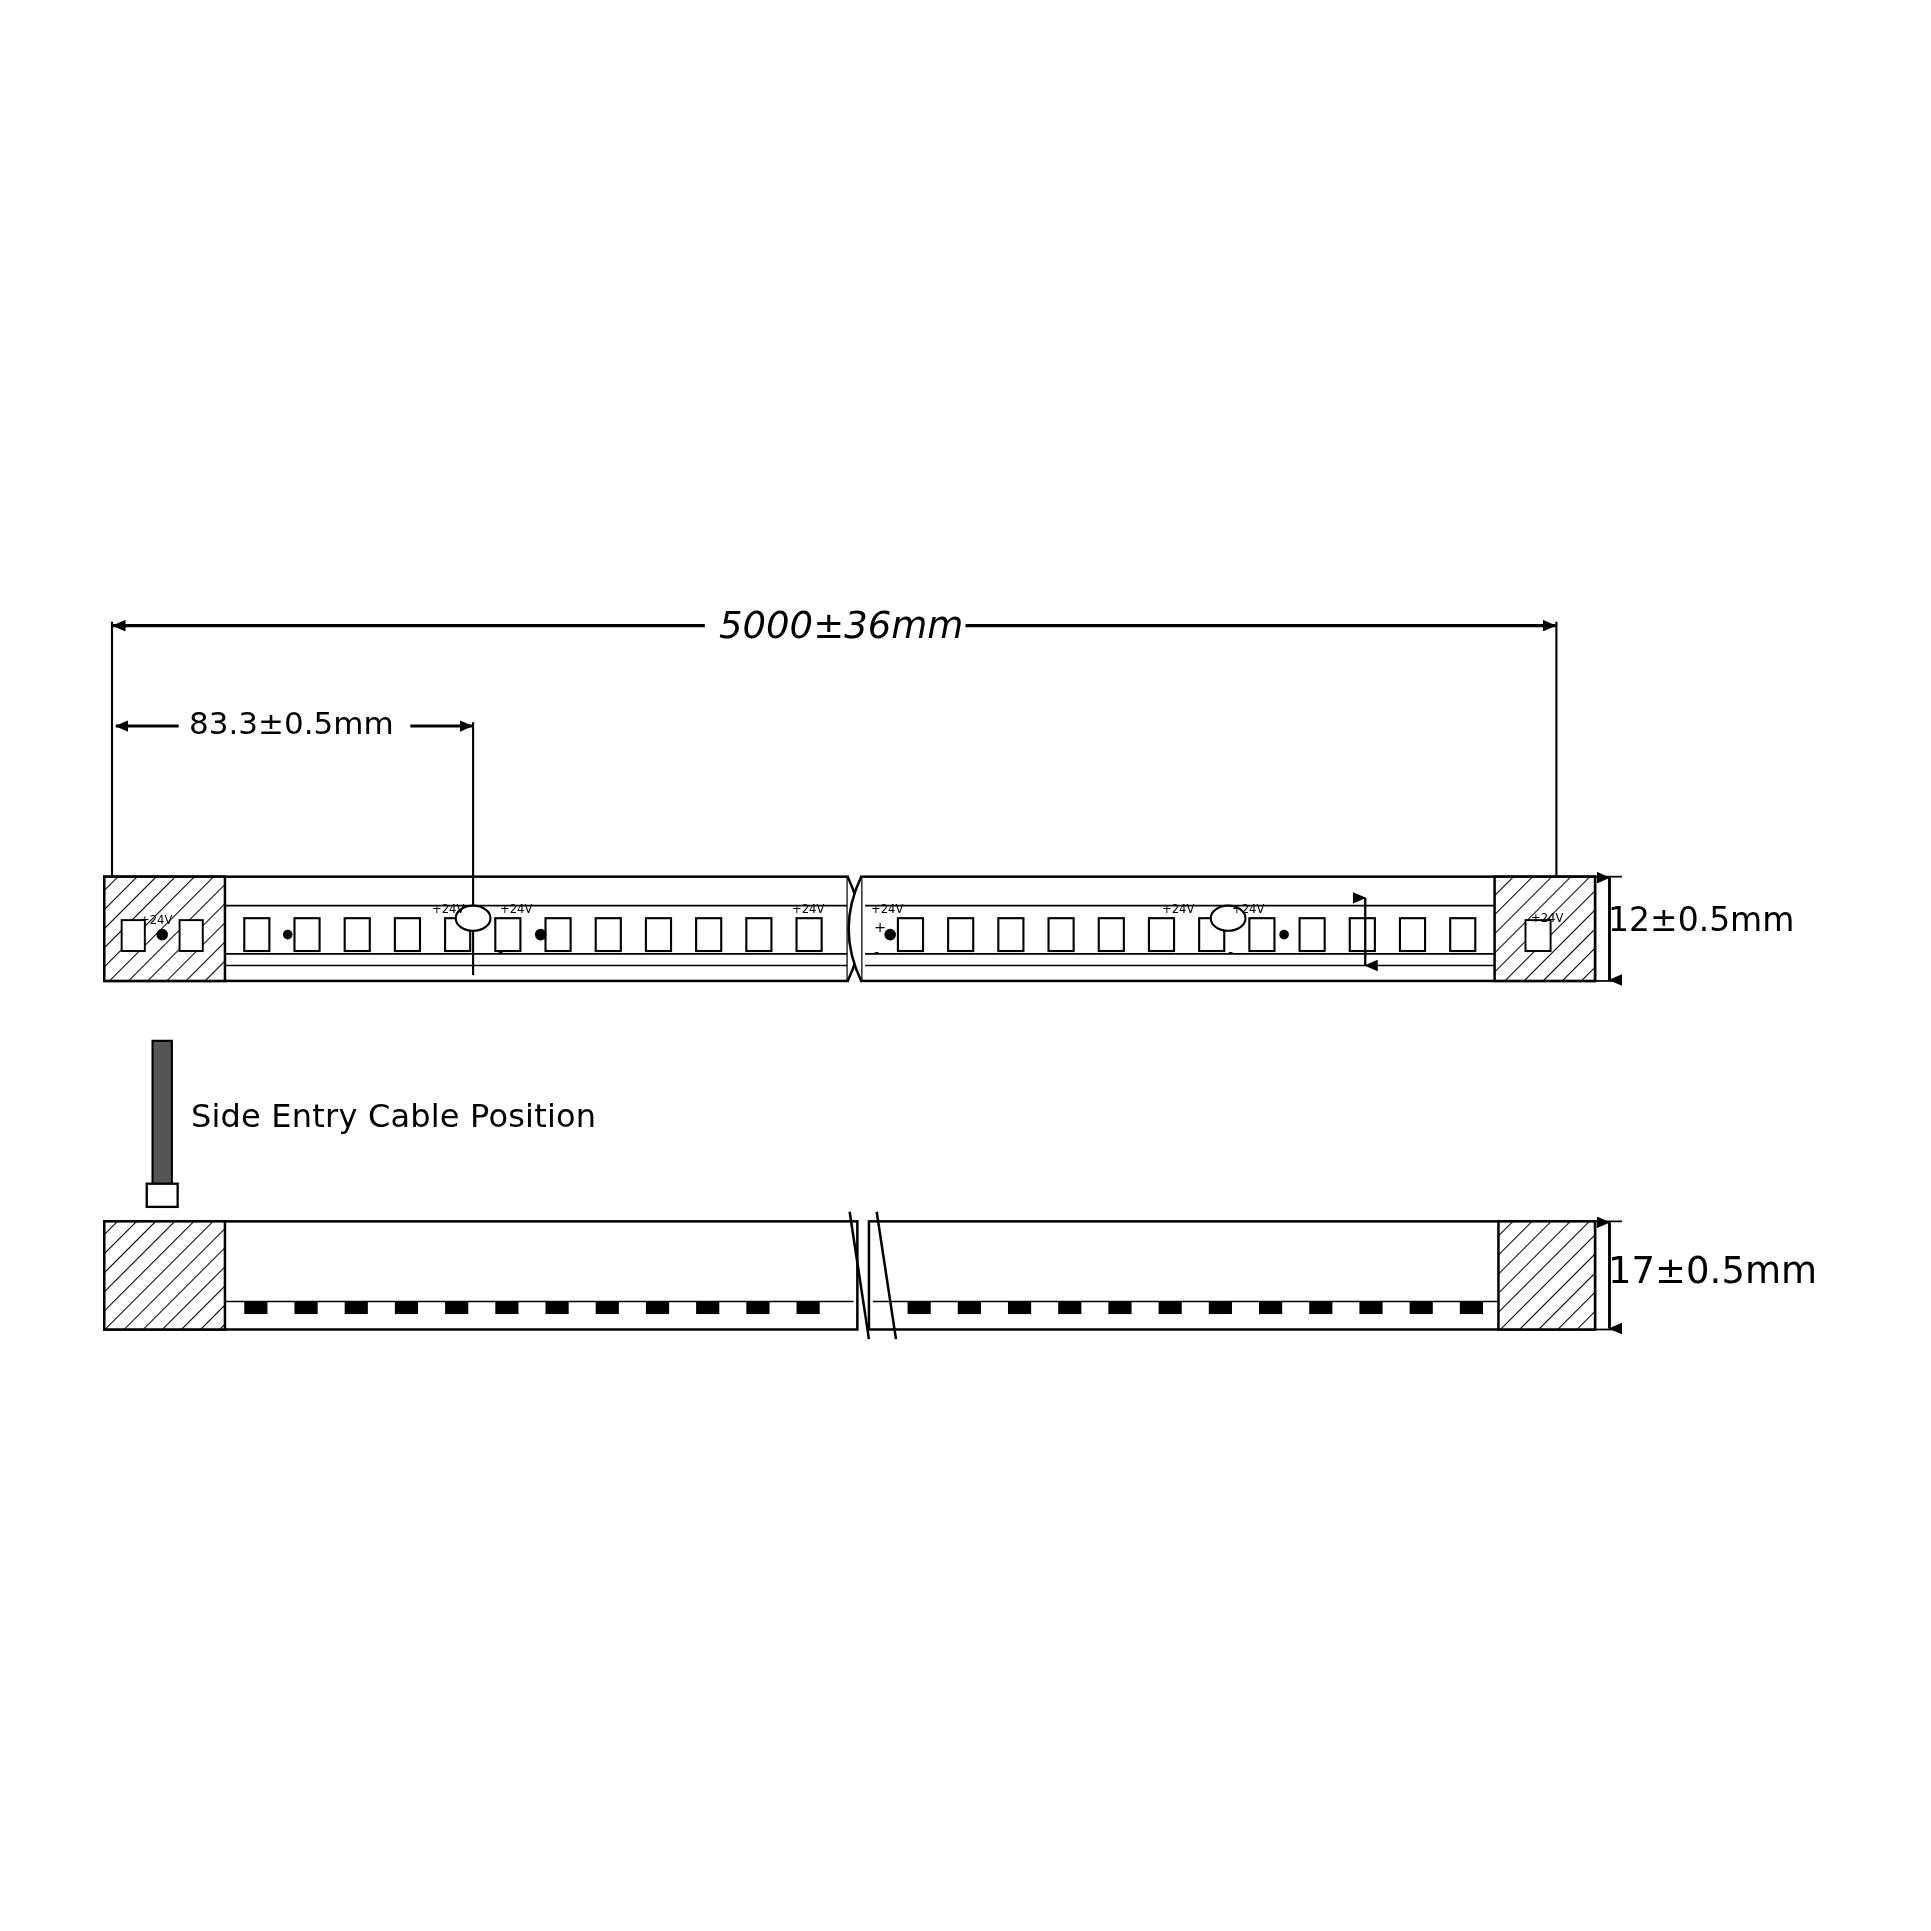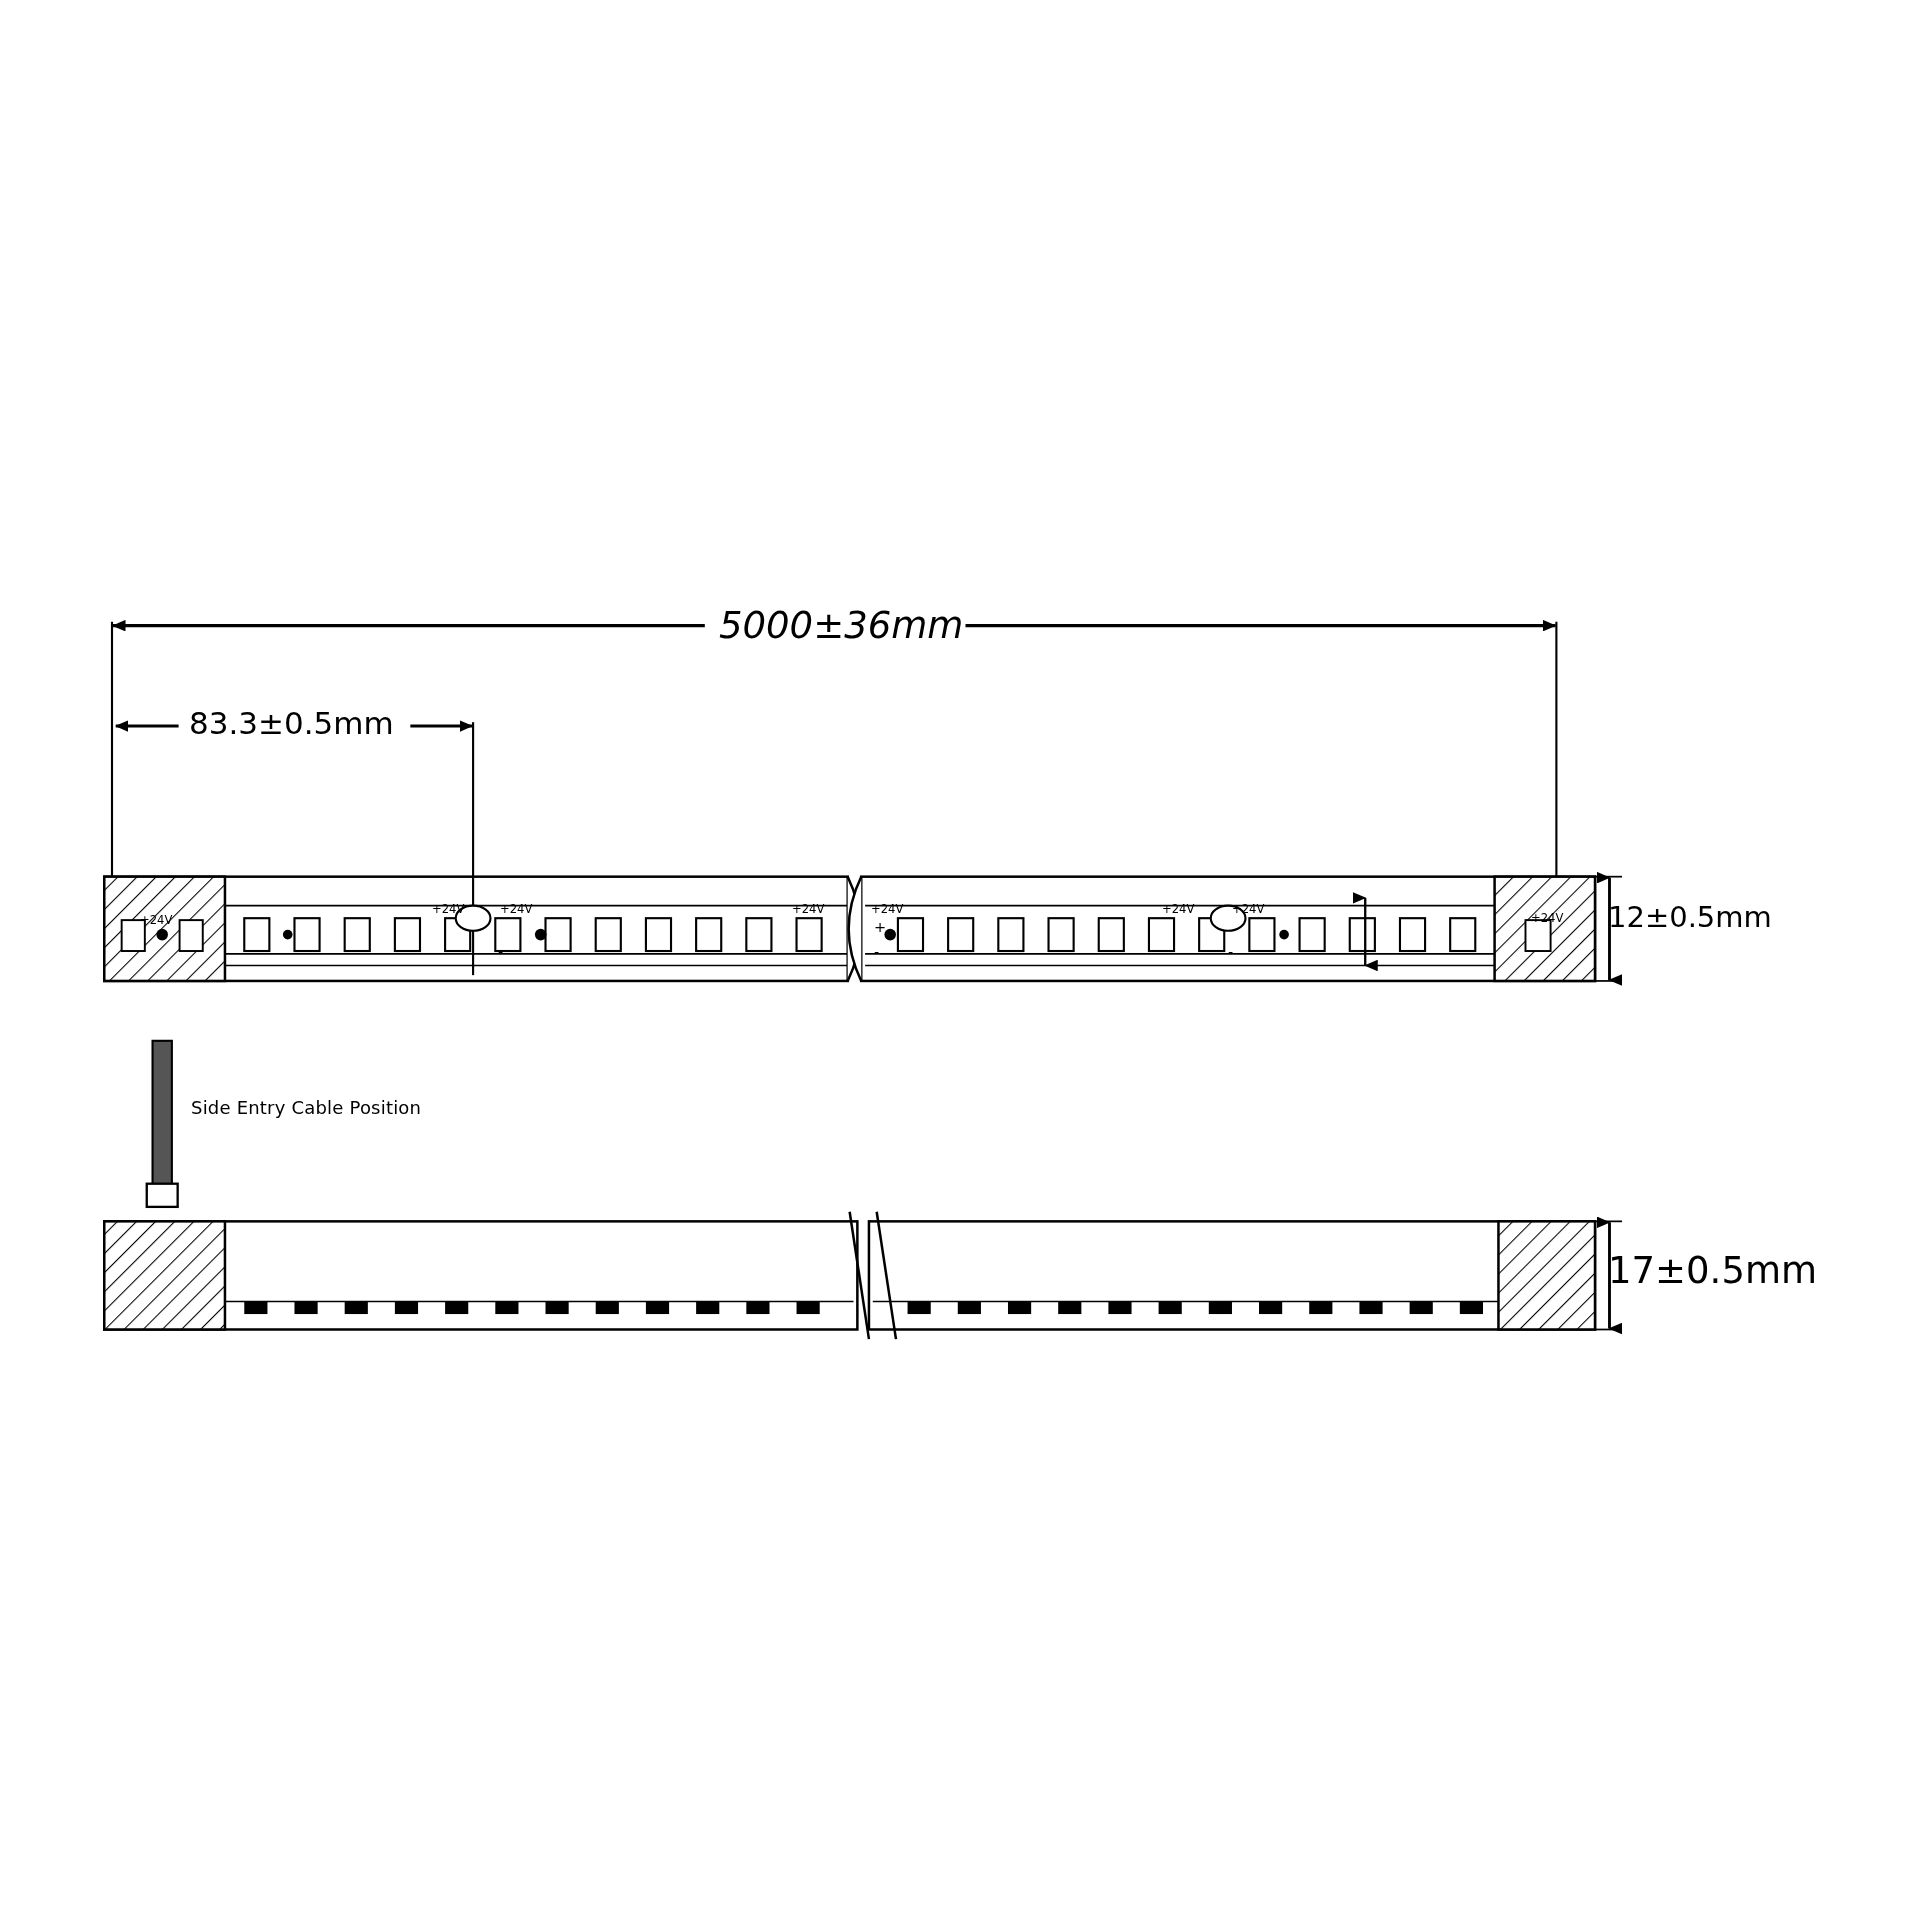--- a/index.html
+++ b/index.html
@@ -43,31 +43,31 @@
     font-style: italic;
   }
   #label-pitch {
     left: 189px;
     top: 705px;
     font-size: 31px;
   }
   #label-height {
     left: 1608px;
     top: 900px;
-    font-size: 29px;
+    font-size: 33px;
   }
   #label-width {
     left: 1608px;
     top: 1249px;
     font-size: 37px;
   }
   #label-cable {
     left: 191px;
     top: 1097px;
-    font-size: 18px;
+    font-size: 32px;
     letter-spacing: 0.2px;
   }
 </style>
 </head>
 <body>
 
 <div id="stage">
 
   <svg id="drawing" viewBox="0 0 2000 2000">
     <defs>

